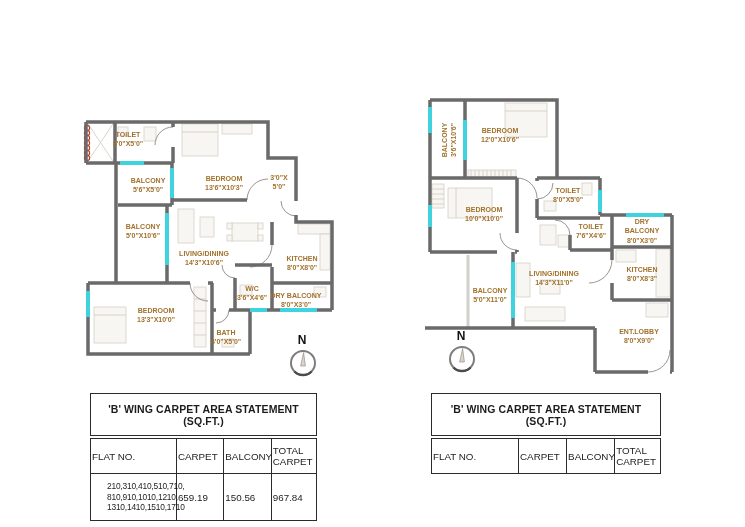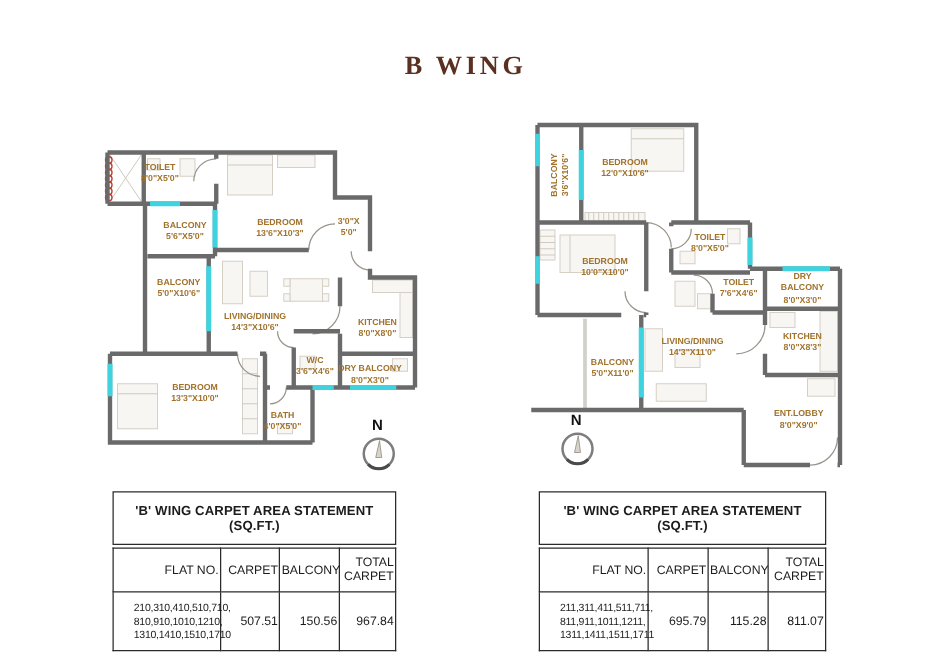--- a/index.html
+++ b/index.html
@@ -16,41 +16,40 @@
   .rlabel span{display:block;}
   .rlabel.vert{transform:translate(-50%,-50%) rotate(-90deg);}
   .rlabel.wrapw{white-space:normal;width:44px;}
   .compass{position:absolute;z-index:3;}
   .compass .nlab{position:absolute;left:50%;transform:translateX(-50%);top:-15px;
                  font-weight:bold;font-size:12px;color:#111;}
   .ctable{position:absolute;z-index:4;color:#1c1c1c;}
   .ct-title{border:1.2px solid #2b2b2b;text-align:center;font-weight:bold;
             font-size:10.5px;padding:9px 0 8px 0;margin-bottom:2px;letter-spacing:.1px;}
   .ctable table{width:100%;border-collapse:collapse;table-layout:fixed;}
-  .ctable th,.ctable td{border:1px solid #2b2b2b;text-align:right;vertical-align:middle;}
+  .ctable th,.ctable td{border:1px solid #2b2b2b;text-align:left;vertical-align:middle;}
   .ctable th{font-weight:normal;font-size:9.8px;height:34px;padding:0 1px;}
   .ctable td{font-size:9.8px;height:44px;}
   .ctable td.flats{font-size:8.4px;letter-spacing:-0.2px;line-height:1.3;padding:0 16px;}
   .walls{stroke:#6a6a6a;stroke-width:3.5;fill:none;}
   .lightwall{stroke:#d2d0ca;stroke-width:3;fill:none;}
   .furn{fill:#f8f6f2;stroke:#d5cfc5;stroke-width:.8;}
   .hatchln{stroke:#cfcabf;stroke-width:.8;fill:none;}
   .door{stroke:#9a958c;stroke-width:1;fill:none;}
   .cyan{fill:#3fd3e0;}
   .coil{stroke:#bf3a2b;stroke-width:1.1;fill:none;}
   .cring{stroke:#7d7d7d;stroke-width:2;fill:none;}
   .carc{stroke:#4a4a4a;stroke-width:2.4;fill:none;}
   .needle{fill:#d9d4cb;stroke:#8a8578;stroke-width:.6;}
 </style>
 </head>
 <body>
 
 <div class="page">
 
-  <div class="title">B WING</div>
 
   <div class="plan" style="left:82px;top:115px;width:260px;height:270px">
     <svg width="260" height="270" viewBox="0 0 260 270">
 
       <rect class="furn" x="100" y="9" width="36" height="32"></rect>
       <line class="hatchln" x1="100" y1="17" x2="136" y2="17"></line>
       <rect class="furn" x="140" y="9" width="30" height="10"></rect>
       <rect class="furn" x="36" y="12" width="10" height="9"></rect>
       <rect class="furn" x="62" y="12" width="12" height="14"></rect>
       <rect class="furn" x="96" y="94" width="16" height="34"></rect>
@@ -280,21 +279,21 @@
         </colgroup>
       <tbody>
           <tr>
         <th>FLAT NO.</th>
         <th>CARPET</th>
         <th>BALCONY</th>
         <th>TOTAL CARPET</th>
       </tr>
       <tr>
         <td class="flats">210,310,410,510,710, 810,910,1010,1210, 1310,1410,1510,1710</td>
-        <td>507.51</td>
+        <td>659.19</td>
         <td>150.56</td>
         <td>967.84</td>
       </tr>
     </tbody>
       </table>
   </div>
 
   <div class="ctable" style="left:431px;top:393px;width:230px">
     <div class="ct-title">'B' WING CARPET AREA STATEMENT (SQ.FT.)</div>
     <table>
@@ -304,23 +303,17 @@
           <col style="width:21%">
           <col style="width:20%">
         </colgroup>
       <tbody>
           <tr>
         <th>FLAT NO.</th>
         <th>CARPET</th>
         <th>BALCONY</th>
         <th>TOTAL CARPET</th>
       </tr>
-      <tr>
-        <td class="flats">211,311,411,511,711, 811,911,1011,1211, 1311,1411,1511,1711</td>
-        <td>695.79</td>
-        <td>115.28</td>
-        <td>811.07</td>
-      </tr>
     </tbody>
       </table>
   </div>
 
 </div>
 
 </body></html>

